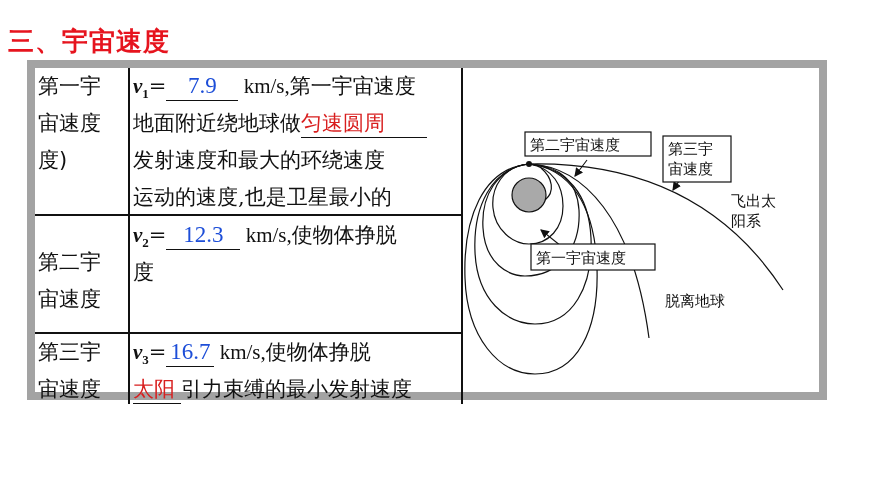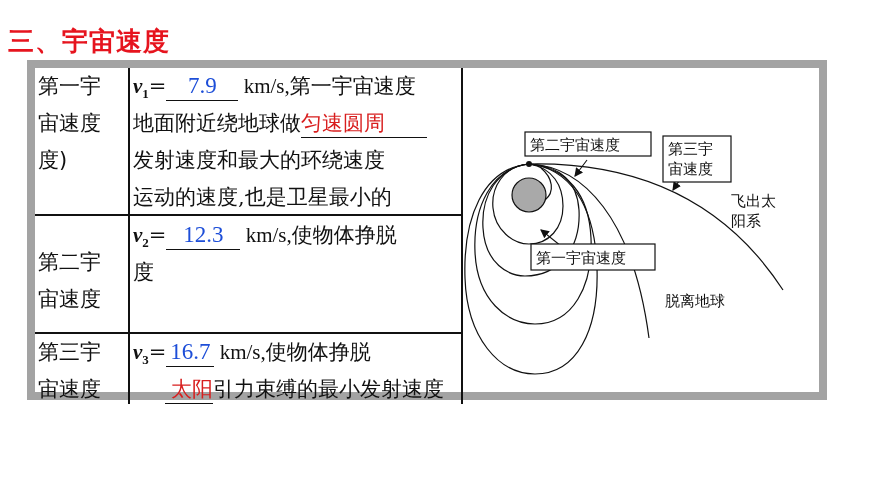--- a/index.html
+++ b/index.html
@@ -68,21 +68,21 @@
 
   <div class="cell-name" style="top:266px;">
     <div>第三宇</div>
     <div>宙速度</div>
   </div>
   <div class="desc" style="top:266px;">
     <div class="line">
       <span class="var"><span>v</span><sub>3</sub></span><span>=</span><span class="blank" style="width:48px;"><span class="red num">16.7</span></span><span class="unit"> km/s,使物体挣脱</span>
     </div>
     <div class="line">
-      <span class="blank" style="width:48px;text-align:right;margin-left:32px;"><span class="fill-cn">太阳</span></span><span>引力束缚的最小发射速度</span>
+      <span class="blank" style="width:48px;text-align:left;"><span class="fill-cn">太阳</span></span><span>引力束缚的最小发射速度</span>
     </div>
   </div>
 
   <div class="diagram">
     <svg width="368" height="336" viewBox="0 0 368 336">
       <defs>
         <marker id="arr" markerWidth="8" markerHeight="8" refX="7" refY="4" orient="auto">
           <path d="M0,0 L8,4 L0,8 z" fill="#111"></path>
         </marker>
       </defs>

